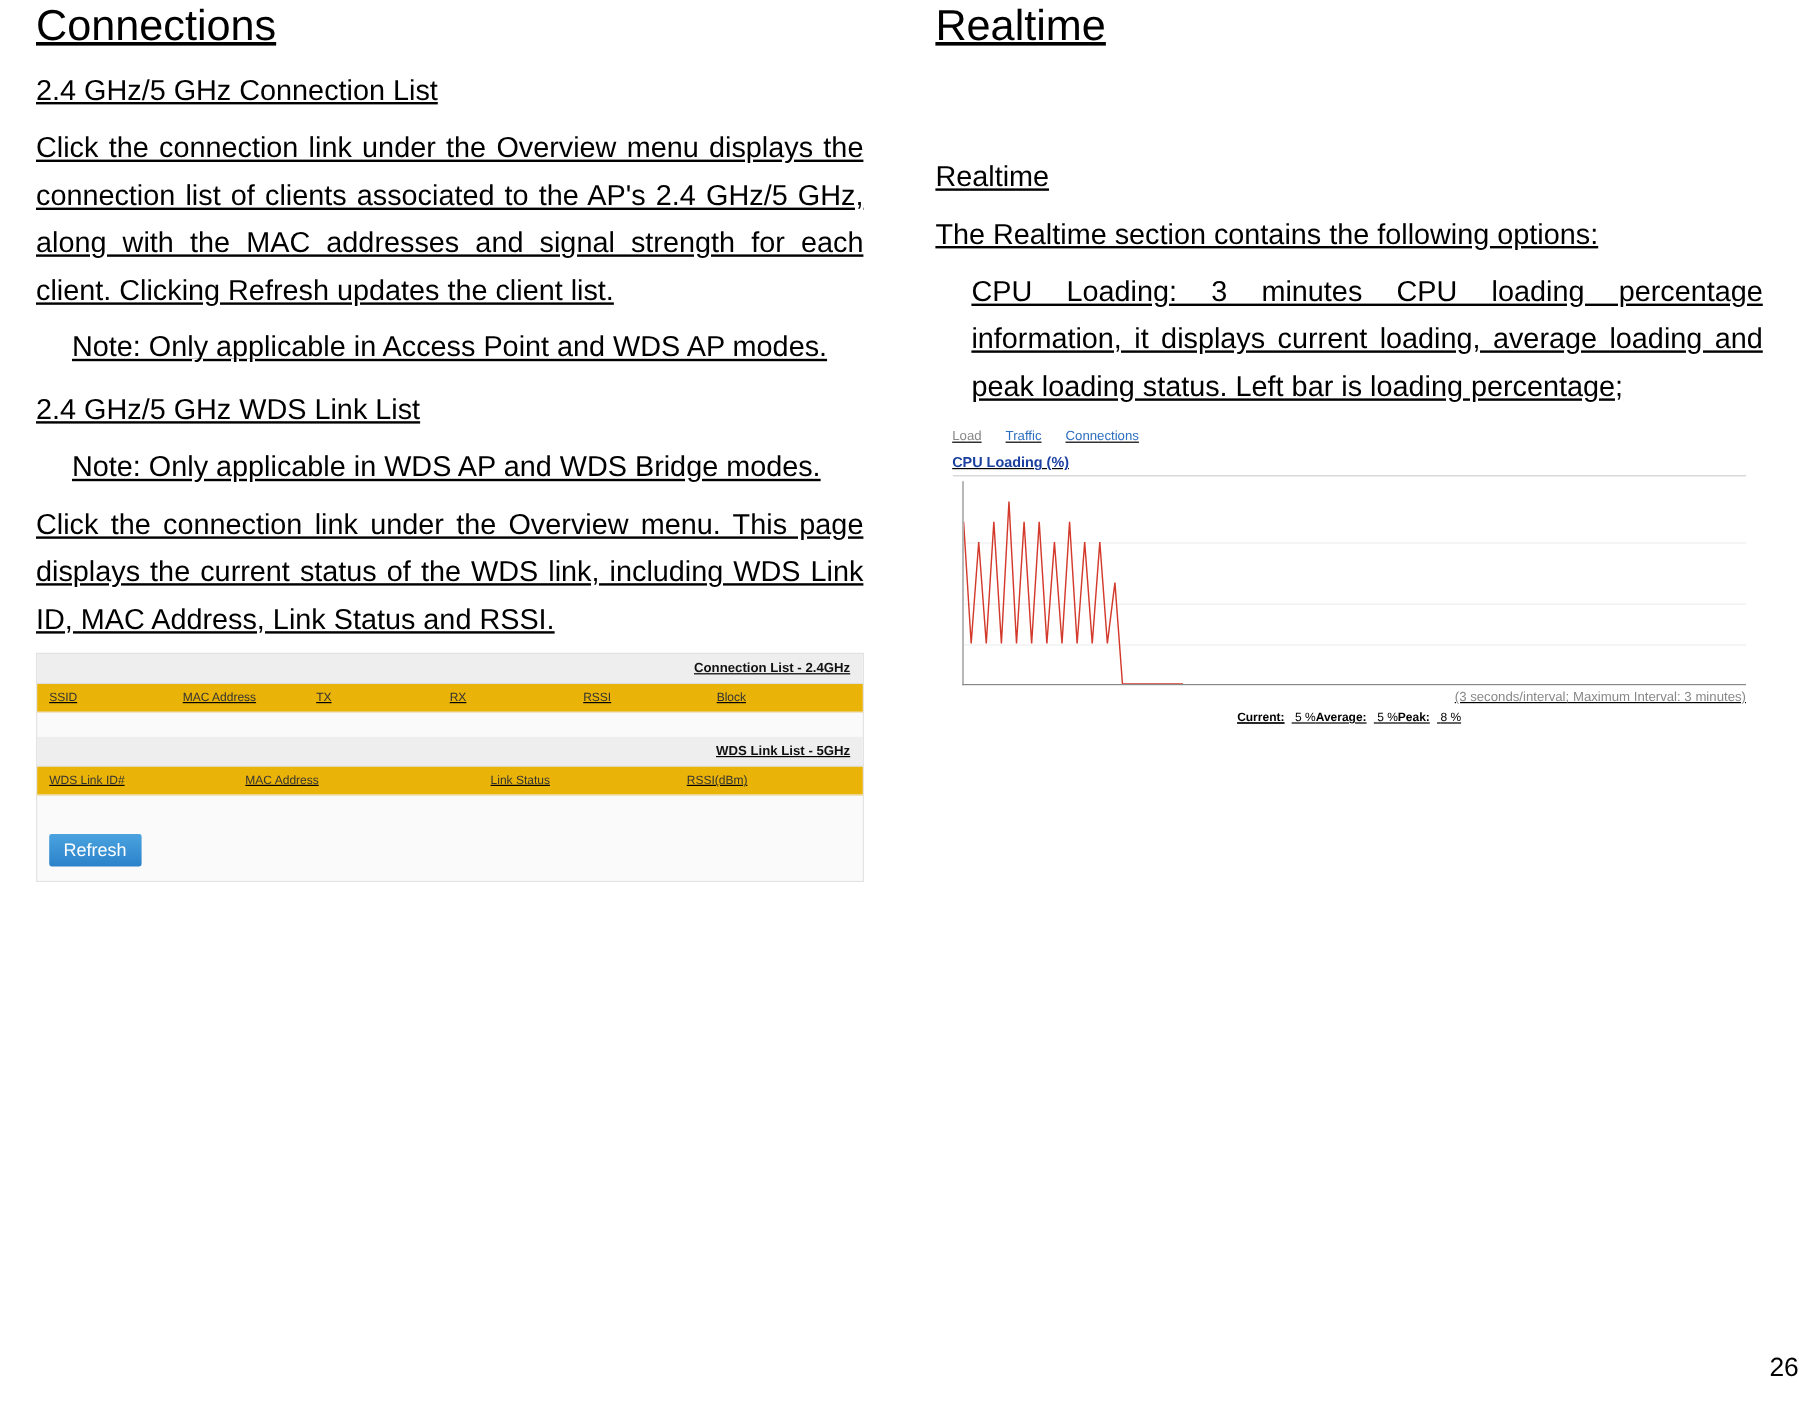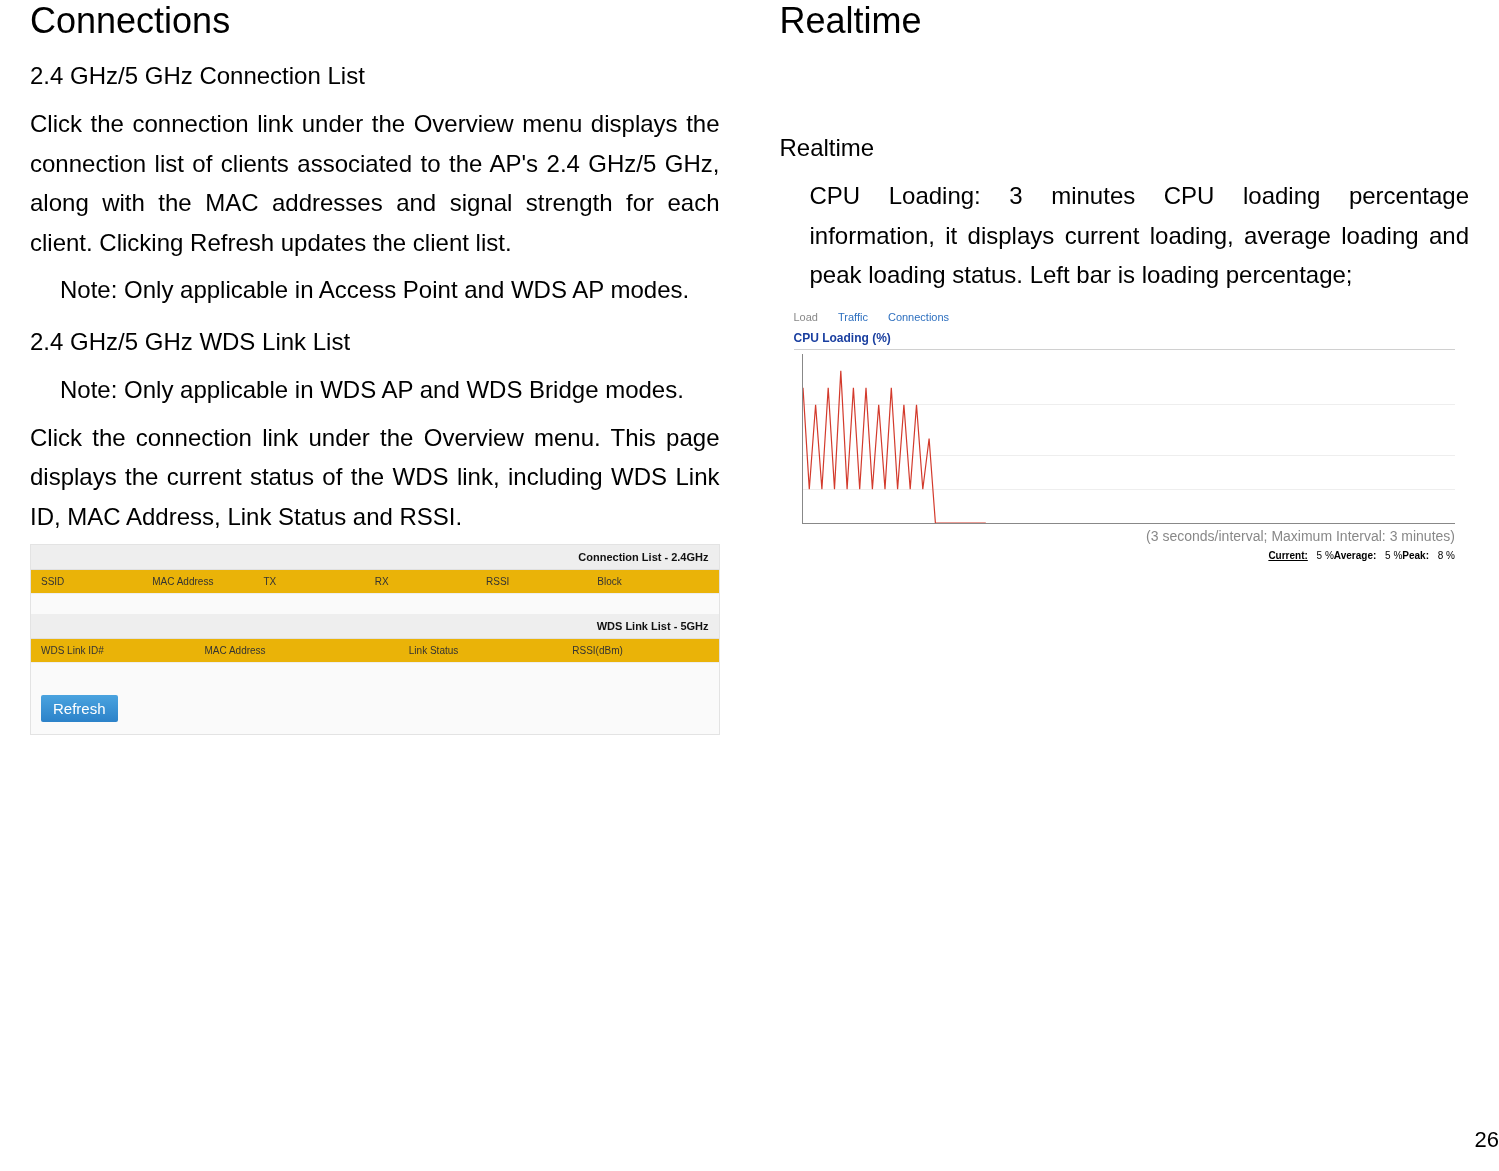--- a/index.html
+++ b/index.html
@@ -4,21 +4,21 @@
 <style>
   * { box-sizing: border-box; margin: 0; padding: 0; }
   body {
     font-family: Arial, Helvetica, sans-serif;
     background: #fff;
     width: 1499px;
     height: 1171px;
     padding: 0 30px;
     position: relative;
   }
-  .columns { display: flex; gap: 60px; }
+  .columns { display: flex; gap: 60px; text-decoration: underline; }
   .col { flex: 1; min-width: 0; }
   h1 {
     font-size: 36px;
     font-weight: 400;
     color: #000;
     margin-top: 0;
     margin-bottom: 20px;
     font-family: Arial, sans-serif;
   }
   h2 {
@@ -108,29 +108,29 @@
     overflow: hidden;
   }
   .rt-grid {
     position: absolute;
     left:0; right:0;
     border-top:1px solid #eee;
     font-size:9px;
     color:#2d2da0;
   }
   .rt-meta {
-    font-size: 14px;
+    font-size: 11px;
     color: #888;
     text-align: right;
     padding: 2px 14px 2px;
     font-family: Verdana, Arial, sans-serif;
   }
   .rt-stats {
     display:flex;
-    justify-content: flex-end;
+    justify-content: center;
     padding: 4px 14px 10px;
     font-size: 10px;
     font-family: Verdana, Arial, sans-serif;
   }
   .rt-stat-label { font-weight:bold; text-decoration: underline; margin-right:6px; }
   .rt-stat-label.noul { text-decoration:none; }
   .page-num {
     position:absolute;
     left:0; right:0;
     bottom:18px;
@@ -178,20 +178,21 @@
       <span class="ui-refresh">Refresh</span>
     </div>
   </div>
 
   <div class="col">
     <h1>Realtime</h1>
 
     <div style="height:54px"></div>
 
     <h2>Realtime</h2>
+    <p class="body-text">The Realtime section contains the following options:</p>
     <p class="body-text indent">CPU Loading: 3 minutes CPU loading percentage information, it displays current loading, average loading and peak loading status. Left bar is loading percentage;</p>
 
     <div style="border:0; background:#fff;">
       <div class="rt-tabs">
         <span class="rt-tab active">Load</span>
         <span class="rt-tab">Traffic</span>
         <span class="rt-tab">Connections</span>
       </div>
       <div class="rt-chart-title">CPU Loading (%)</div>
       <div class="rt-divider"></div>

